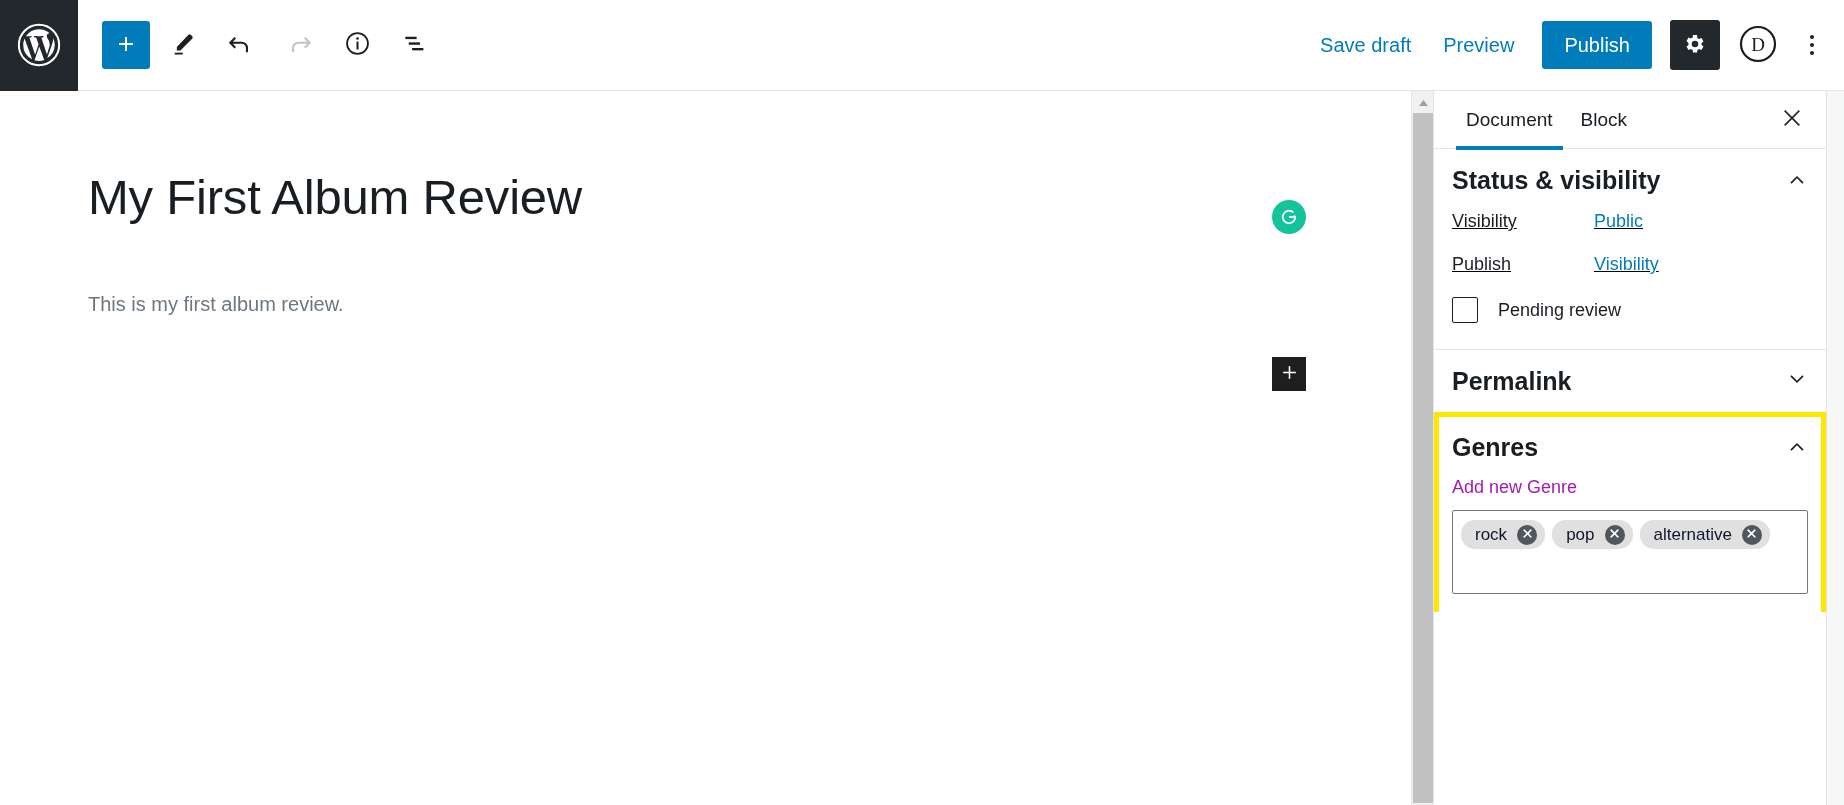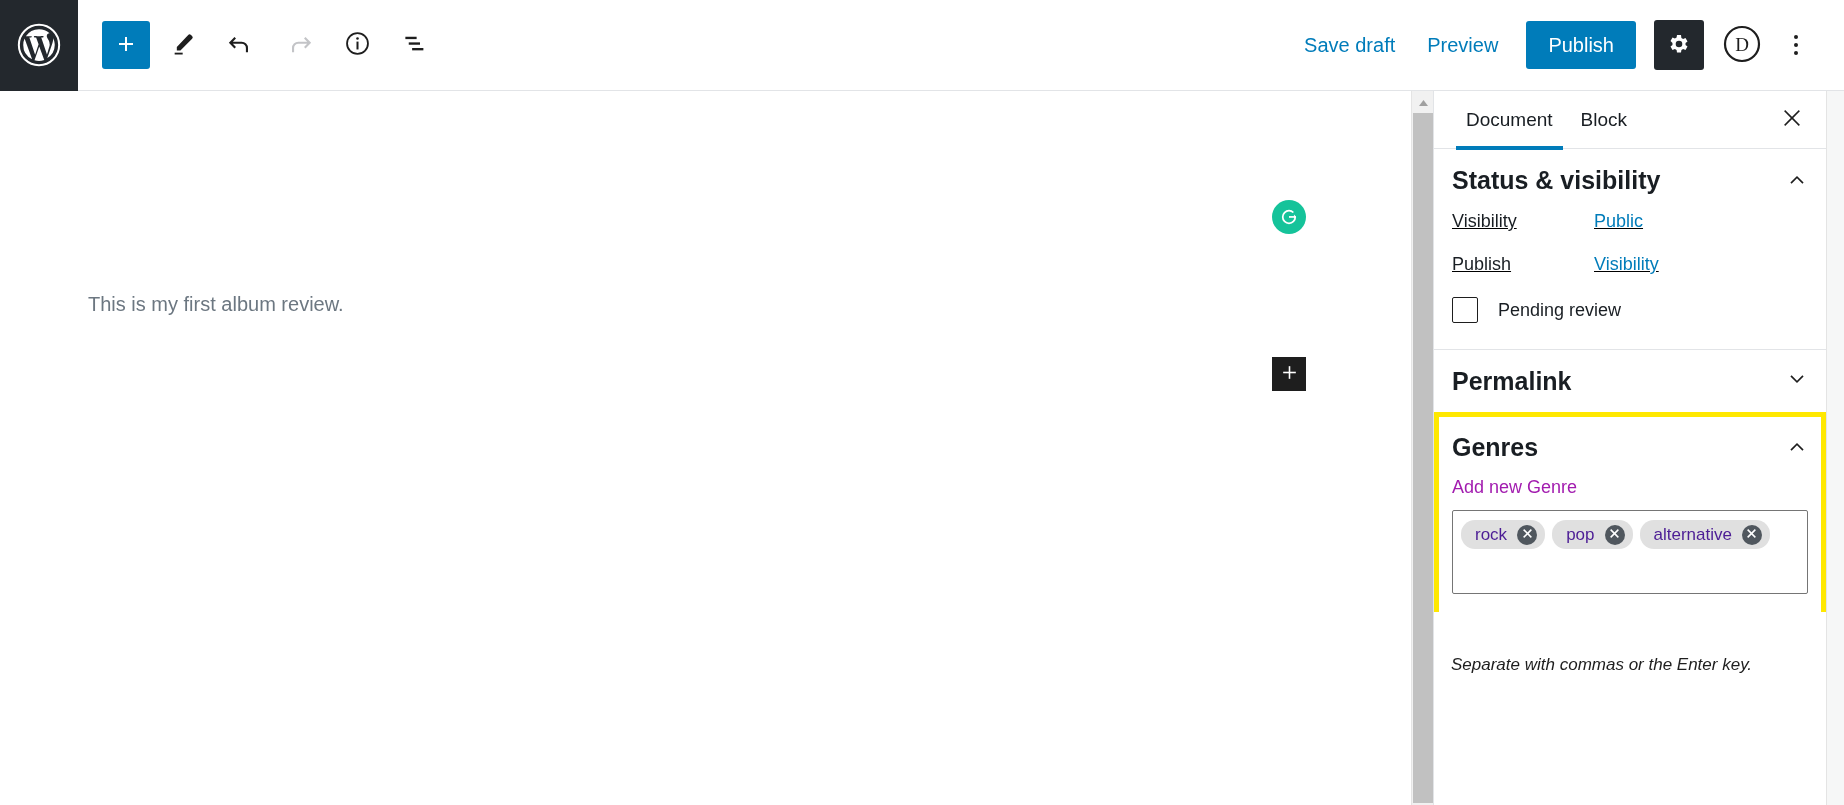--- a/index.html
+++ b/index.html
@@ -67,21 +67,21 @@
     border-radius: 3px;
     width: 48px;
     height: 48px;
   }
 
   .toolbar-right {
     margin-left: auto;
     display: flex;
     align-items: center;
     gap: 0;
-    padding-right: 28px;
+    padding-right: 12px;
   }
 
   .link-btn {
     background: none;
     border: none;
     color: #007cba;
     font-size: 20px;
     font-family: "Liberation Sans", sans-serif;
     cursor: pointer;
     padding: 10px 16px;
@@ -385,21 +385,21 @@
     display: inline-flex;
     align-items: center;
     gap: 10px;
     background: #e0e0e0;
     border-radius: 14px;
     padding: 4px 8px 4px 14px;
     height: 29px;
   }
   .token-text {
     font-size: 17px;
-    color: #4c1d95;
+    color: #0f172a;
     font-family: "Liberation Sans", sans-serif;
     line-height: 1;
   }
   .token-remove {
     width: 20px; height: 20px;
     border-radius: 50%;
     background: #50575e;
     border: none;
     display: flex; align-items: center; justify-content: center;
     cursor: pointer;
@@ -536,20 +536,21 @@
 
       <button class="kebab-btn">
         <span class="kebab-dot"></span>
         <span class="kebab-dot"></span>
         <span class="kebab-dot"></span>
       </button>
     </div>
   </div>
 
   <div class="editor-area">
+    <div class="post-title">My First Album Review</div>
     <div class="post-paragraph">This is my first album review.</div>
 
     <div class="grammarly-icon">
       <svg width="22" height="22" viewBox="0 0 24 24">
         <path d="M12 4.2A7.8 7.8 0 1 0 19.8 12h-1.9A5.9 5.9 0 1 1 12 6.1a5.87 5.87 0 0 1 4.1 1.66l1.35-1.35A7.77 7.77 0 0 0 12 4.2z" fill="#ffffff"></path>
         <rect x="12" y="11" width="7.5" height="1.85" fill="#ffffff"></rect>
         <path d="M17.4 9.3l2.3 2.3-2.3 2.3z" fill="#ffffff"></path>
       </svg>
     </div>
 
@@ -672,17 +673,16 @@
               </span>
             </button>
           </span>
 
         </div>
       </div>
     </div>
 
   </div>
 
-  <div class="help-text">Separate with commas or the Enter key.</div>
 
   <div class="outer-scroll"></div>
 
 </div>
 
 </body></html>

